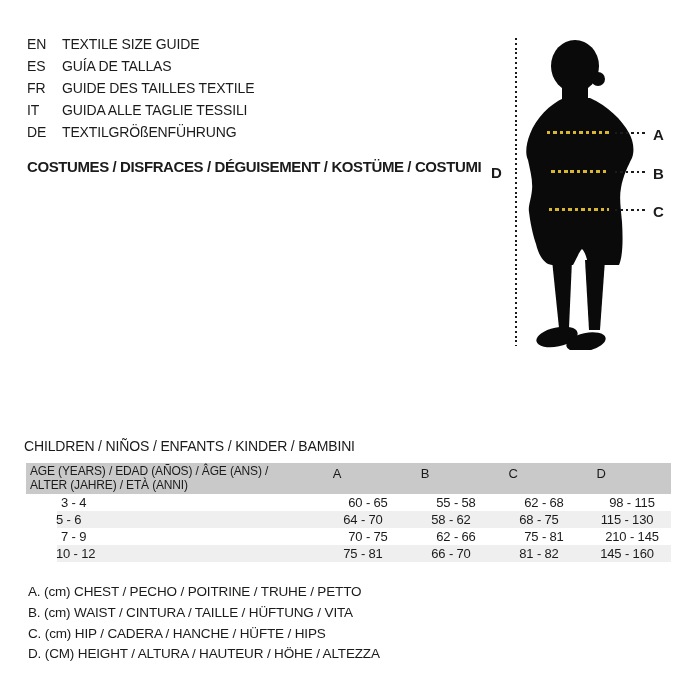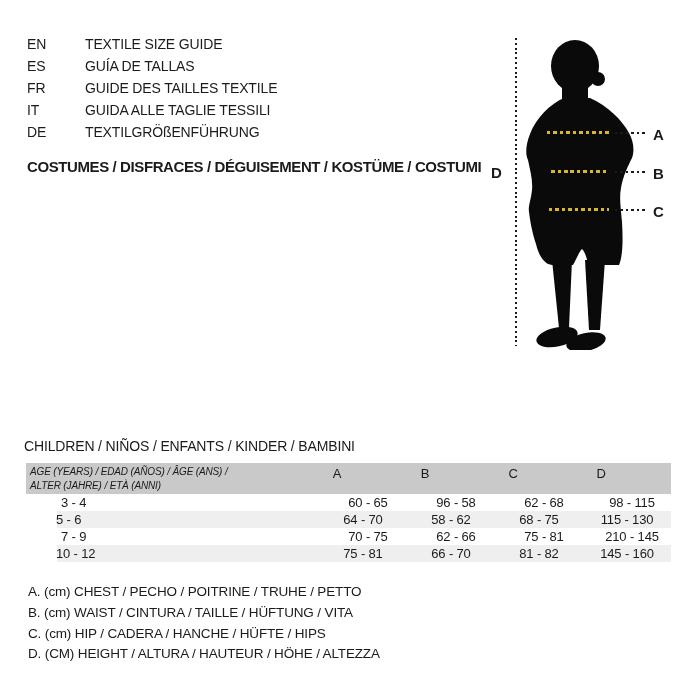--- a/index.html
+++ b/index.html
@@ -11,21 +11,21 @@
   }
   *{margin:0;padding:0;box-sizing:border-box;}
   html,body{background:#fff;}
   body{font-family:"Liberation Sans", sans-serif; color:var(--ink);}
   .canvas{position:relative;width:700px;height:700px;background:#fff;overflow:hidden;letter-spacing:-0.15px;}
 
   
   .langs{position:absolute;left:27px;top:33px;}
   .lang-row{display:flex;height:22px;align-items:center;font-size:14px;}
   .lang-code{width:35px;flex:0 0 35px;}
-  .lang-label{white-space:nowrap;margin-left:23px;}
+  .lang-label{white-space:nowrap;}
   .category-title{position:absolute;left:27px;top:158px;font-size:15px;font-weight:bold;letter-spacing:-0.4px;white-space:nowrap;}
 
   
   .fig-svg{position:absolute;left:522px;top:38px;width:130px;height:312px;}
   .sil{fill:var(--silhouette);}
   .dots-v{position:absolute;left:515px;top:38px;width:2px;height:308px;
           background-image:repeating-linear-gradient(to bottom,var(--ink) 0 2px,transparent 2px 4.8px);}
   .dash-yellow{position:absolute;height:3px;z-index:3;
           background-image:repeating-linear-gradient(to right,var(--dash-yellow) 0 3.5px,transparent 3.5px 6.5px);}
   .dots-h{position:absolute;height:2px;z-index:2;
@@ -39,21 +39,21 @@
   .dot-c{left:615px;top:209px;width:33px;}
   .lbl-a{left:653px;top:126px;}
   .lbl-b{left:653px;top:165px;}
   .lbl-c{left:653px;top:203px;}
   .lbl-d{left:491px;top:164px;}
 
   
   .section-title{position:absolute;left:24px;top:438px;font-size:14px;white-space:nowrap;}
   .size-table{position:absolute;left:26px;top:463px;width:645px;}
   .thead{display:flex;background:var(--table-header-bg);height:31px;}
-  .th-age{width:267px;flex:0 0 267px;padding:2px 0 0 4px;font-size:10px;line-height:13.5px;font-style:italic;}
+  .th-age{width:267px;flex:0 0 267px;padding:2px 0 0 4px;font-size:12px;line-height:13.5px;}
   .th-col{width:88px;flex:0 0 88px;text-align:center;font-size:13px;padding-top:3px;}
   .tr{display:flex;height:17px;align-items:center;font-size:13px;margin-left:31px;}
   .tr.stripe{background:var(--table-stripe-bg);justify-content:flex-end;}
   .td-age{width:267px;flex:0 0 267px;padding-left:4px;}
   .td{width:88px;flex:0 0 88px;text-align:center;}
 
   
   .legend{position:absolute;left:28px;top:582px;font-size:13.5px;line-height:20.8px;}
 </style>
 </head>
@@ -133,21 +133,21 @@
       </div>
       <div class="th-col">A</div>
       <div class="th-col">B</div>
       <div class="th-col">C</div>
       <div class="th-col">D</div>
     </div>
 
     <div class="tr">
       <div class="td-age">3 - 4</div>
       <div class="td">60 - 65</div>
-      <div class="td">96 - 58</div>
+      <div class="td">55 - 58</div>
       <div class="td">62 - 68</div>
       <div class="td">98 - 115</div>
     </div>
     <div class="tr stripe">
       <div class="td-age">5 - 6</div>
       <div class="td">64 - 70</div>
       <div class="td">58 - 62</div>
       <div class="td">68 - 75</div>
       <div class="td">115 - 130</div>
     </div>

